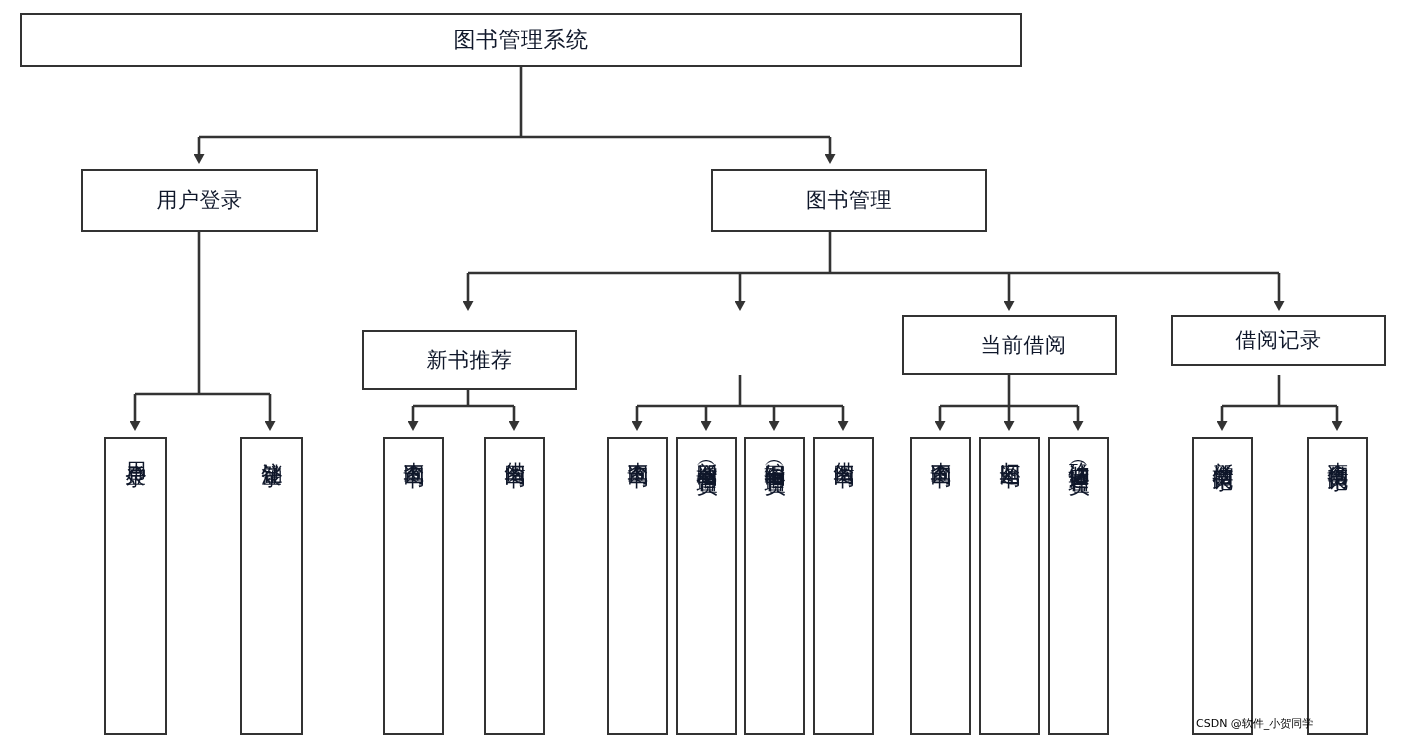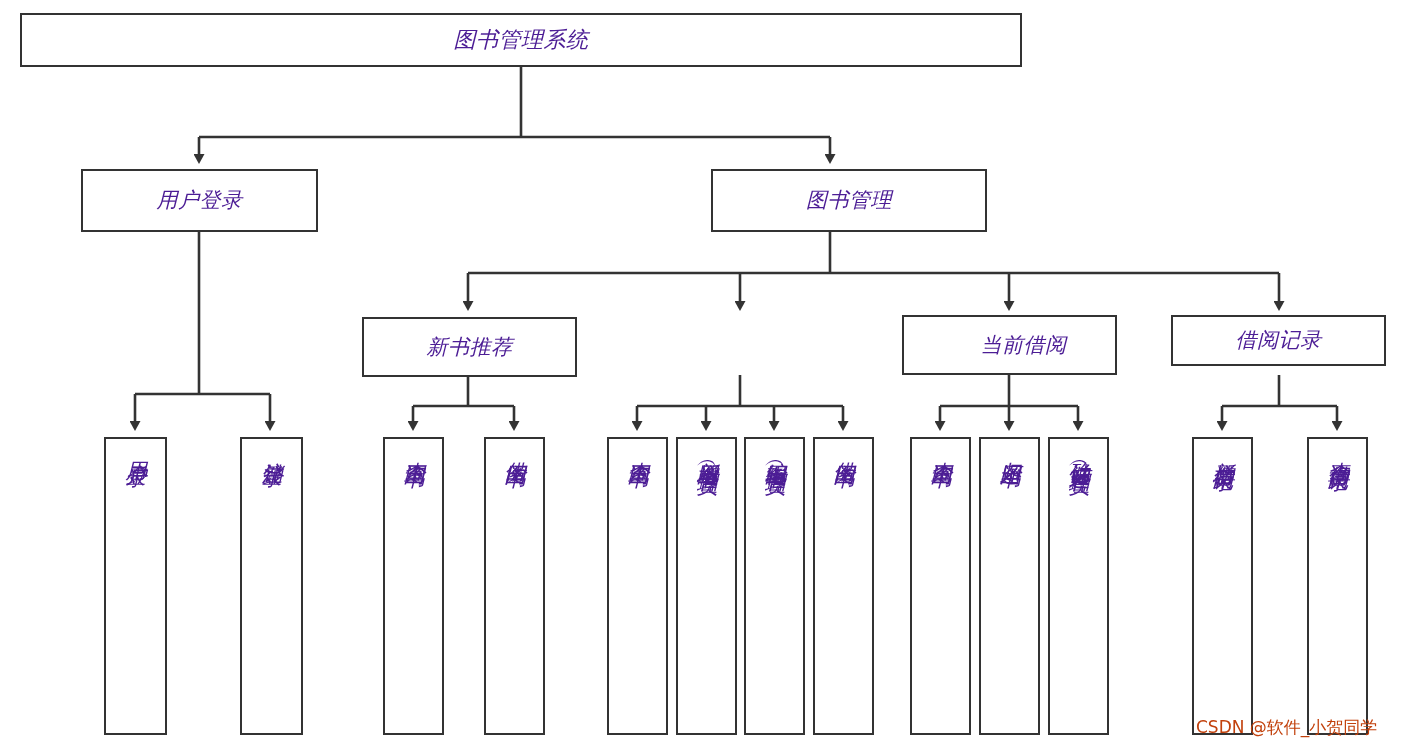--- a/index.html
+++ b/index.html
@@ -27,22 +27,21 @@
     pointer-events: none;
   }
   .node {
     position: absolute;
     box-sizing: border-box;
     background: #ffffff;
     border: 2px solid #333333;
     display: flex;
     align-items: center;
     justify-content: center;
-    color: #4c1d95;
-    font-style: italic;
+    color: #0f172a;
   }
   .node .label {
     display: block;
     text-align: center;
     line-height: 1.28;
     letter-spacing: 0.5px;
   }
   
   .node.horiz .label {
     writing-mode: horizontal-tb;
@@ -58,22 +57,22 @@
   .node.vert .label {
     writing-mode: vertical-rl;
     text-orientation: upright;
     font-size: 21px;
     line-height: 1.18;
     letter-spacing: 2px;
     white-space: nowrap;
   }
   .watermark {
     position: absolute;
-    font-size: 17px;
-    color: #c2410c;
+    font-size: 11px;
+    color: #000000;
     white-space: nowrap;
     user-select: none;
   }
 </style>
 </head>
 <body>
 
 <div id="canvas">
 
   <svg class="edges" viewBox="0 0 1405 747" xmlns="http://www.w3.org/2000/svg">
@@ -130,21 +129,21 @@
     <span class="label">图书管理系统</span>
   </div>
 
   <div class="node horiz" style="left:81px; top:169px; width:237px; height:63px;">
     <span class="label">用户登录</span>
   </div>
   <div class="node horiz" style="left:711px; top:169px; width:276px; height:63px;">
     <span class="label">图书管理</span>
   </div>
 
-  <div class="node horiz" style="left:362px; top:317px; width:215px; height:60px;">
+  <div class="node horiz" style="left:362px; top:330px; width:215px; height:60px;">
     <span class="label">新书推荐</span>
   </div>
   <div class="node horiz" style="left:902px; top:315px; width:215px; height:60px;padding-left:28px;">
     <span class="label">当前借阅</span>
   </div>
   <div class="node horiz" style="left:1171px; top:315px; width:215px; height:51px;">
     <span class="label">借阅记录</span>
   </div>
 
   <div class="node vert" style="left:104px; top:437px; width:63px; height:298px;">

